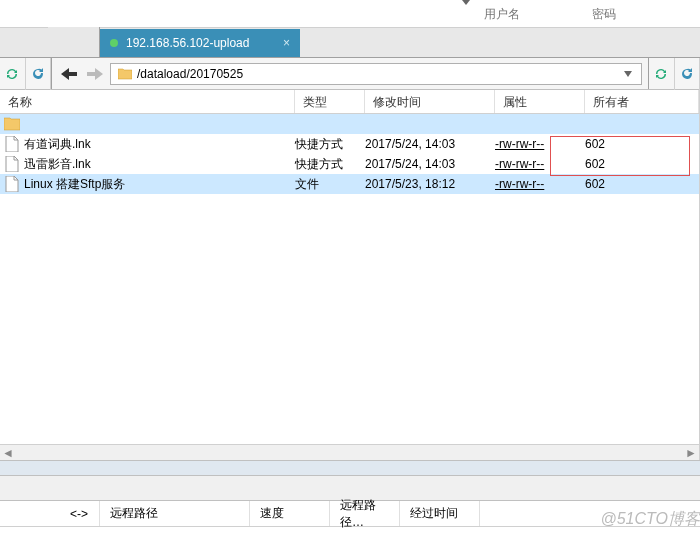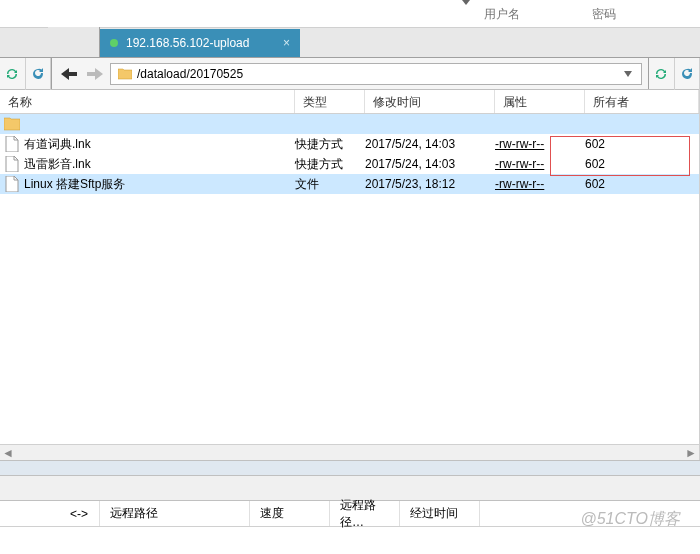--- a/index.html
+++ b/index.html
@@ -48,21 +48,21 @@
 .gap-bar { height: 24px; background: #f0f0f0; }
 .status-bar { height: 26px; background: #fff; display: flex; align-items: center; border-top: 1px solid #c0c0c0; padding-left: 60px; }
 .status-col { border-right: 1px solid #e0e0e0; padding: 0 10px; height: 100%; display: flex; align-items: center; }
 .sc-dir { width: 40px; }
 .sc-path { width: 150px; }
 .sc-speed { width: 80px; }
 .sc-rem { width: 70px; }
 .sc-elap { width: 80px; }
 .bottom-bar { height: 30px; background: #fff; border-top: 1px solid #d0d0d0; }
 .redbox { position: absolute; border: 1px solid #e05050; pointer-events: none; }
-.watermark { position: absolute; right: 20px; bottom: 24px; color: #bbb; font-size: 16px; font-style: italic; }
+.watermark { position: absolute; right: 0; bottom: 24px; color: #bbb; font-size: 16px; font-style: italic; }
 svg { display: block; }
 </style>
 </head>
 <body>
 
 <div class="top-bar">
   <div class="top-spacer"></div>
   <div class="dropdown-arrow"></div>
   <div class="top-field">
     <input placeholder="用户名" style="">

